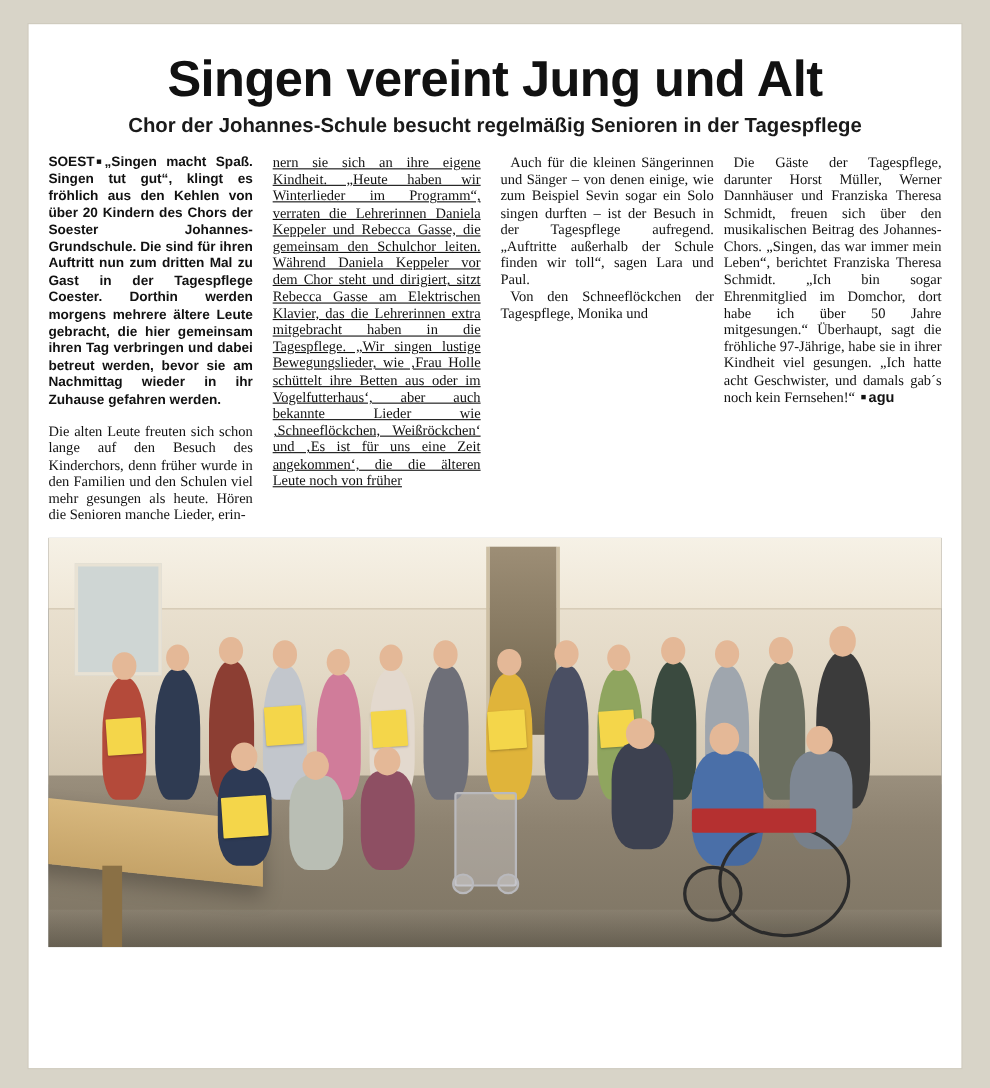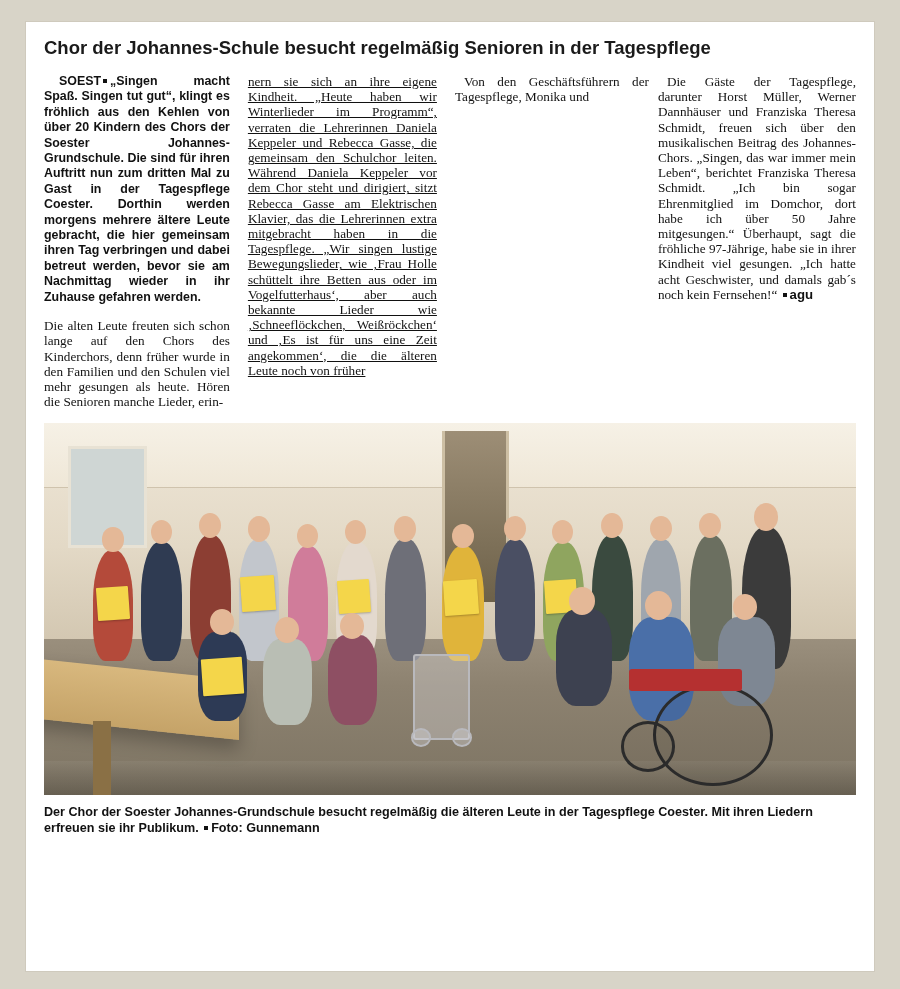--- a/index.html
+++ b/index.html
@@ -38,21 +38,21 @@
     letter-spacing: -0.5px;
     text-align: center;
     color: #111111;
     margin: 10px 0 6px 0;
   }
   .subhead {
     font-family: "Liberation Sans", sans-serif;
     font-weight: bold;
     font-size: 18.5px;
     line-height: 24px;
-    text-align: left;
+    text-align: center;
     color: #1a1a1a;
     margin: 0 0 14px 0;
   }
   .columns {
     display: flex;
     gap: 0px;
     align-items: flex-start;
   }
   .col {
     width: 33.33%;
@@ -81,21 +81,20 @@
     line-height: 15.4px;
     text-indent: 0;
     text-align: justify;
   }
   .col p.gap {
     margin-top: 13px;
   }
   .dateline {
     font-family: "Liberation Sans", sans-serif;
     font-weight: bold;
-    margin-left: 15px;
   }
   .sq {
     display: inline-block;
     width: 4px;
     height: 4px;
     background: #111;
     vertical-align: middle;
     margin: 0 3px 2px 2px;
   }
   .byline {
@@ -212,35 +211,37 @@
     line-height: 16px;
     color: #111111;
   }
 </style>
 </head>
 <body>
 
 <div class="page">
   <div class="sheet">
 
+    <h1 class="headline">Singen vereint Jung und Alt</h1>
     <h2 class="subhead">Chor der Johannes-Schule besucht regelmäßig Senioren in der Tagespflege</h2>
 
     <div class="columns">
 
       <div class="col c1" style="width:24%;">
         <p class="lead first"><span class="dateline">SOEST</span><span class="sq"></span><span>„Singen macht Spaß. Singen tut gut“, klingt es fröhlich aus den Kehlen von über 20 Kindern des Chors der Soester Johannes-Grundschule. Die sind für ihren Auftritt nun zum dritten Mal zu Gast in der Tagespflege Coester. Dorthin werden morgens mehrere ältere Leute gebracht, die hier gemeinsam ihren Tag verbringen und dabei betreut werden, bevor sie am Nachmittag wieder in ihr Zuhause gefahren werden.</span></p>
-        <p class="gap first">Die alten Leute freuten sich schon lange auf den Chors des Kinderchors, denn früher wurde in den Familien und den Schulen viel mehr gesungen als heute. Hören die Senioren manche Lieder, erin-</p>
+        <p class="gap first">Die alten Leute freuten sich schon lange auf den Besuch des Kinderchors, denn früher wurde in den Familien und den Schulen viel mehr gesungen als heute. Hören die Senioren manche Lieder, erin-</p>
       </div>
 
       <div class="col c2" style="width:25.5%;text-decoration:underline;">
         <p class="first">nern sie sich an ihre eigene Kindheit. „Heute haben wir Winterlieder im Programm“, verraten die Lehrerinnen Daniela Keppeler und Rebecca Gasse, die gemeinsam den Schulchor leiten. Während Daniela Keppeler vor dem Chor steht und dirigiert, sitzt Rebecca Gasse am Elektrischen Klavier, das die Lehrerinnen extra mitgebracht haben in die Tagespflege. „Wir singen lustige Bewegungslieder, wie ‚Frau Holle schüttelt ihre Betten aus oder im Vogelfutterhaus‘, aber auch bekannte Lieder wie ‚Schneeflöckchen, Weißröckchen‘ und ‚Es ist für uns eine Zeit angekommen‘, die die älteren Leute noch von früher</p>
       </div>
 
       <div class="col c3" style="width:25%;">
-        <p>Von den Geschäftsführern der Tagespflege, Monika und</p>
+        <p>Auch für die kleinen Sängerinnen und Sänger – von denen einige, wie zum Beispiel Sevin sogar ein Solo singen durften – ist der Besuch in der Tagespflege aufregend. „Auftritte außerhalb der Schule finden wir toll“, sagen Lara und Paul.</p>
+        <p>Von den Schneeflöckchen der Tagespflege, Monika und</p>
       </div>
 
       <div class="col c3" style="width:25.5%;">
         <p><span>Die Gäste der Tagespflege, darunter Horst Müller, Werner Dannhäuser und Franziska Theresa Schmidt, freuen sich über den musikalischen Beitrag des Johannes-Chors. „Singen, das war immer mein Leben“, berichtet Franziska Theresa Schmidt. „Ich bin sogar Ehrenmitglied im Domchor, dort habe ich über 50 Jahre mitgesungen.“ Überhaupt, sagt die fröhliche 97-Jährige, habe sie in ihrer Kindheit viel gesungen. „Ich hatte acht Geschwister, und damals gab´s noch kein Fernsehen!“</span> <span class="sq"></span><span class="byline">agu</span></p>
       </div>
 
     </div>
 
     <div class="photo-wrap">
       <div class="photo">
@@ -323,19 +324,15 @@
         <div class="sheetpaper" style="left:19.5%;top:63%;width:5%;height:10%;"></div>
 
         <div class="person" style="left:27%;top:58%;width:6%;height:23%;background:#b9beb4;border-radius:35%;"></div>
         <div class="head" style="left:28.4%;top:52%;width:3%;height:7%;"></div>
 
         <div class="person" style="left:35%;top:57%;width:6%;height:24%;background:#8e4f63;border-radius:35%;"></div>
         <div class="head" style="left:36.4%;top:51%;width:3%;height:7%;"></div>
       </div>
     </div>
 
-    <div class="caption">
-      <span>Der Chor der Soester Johannes-Grundschule besucht regelmäßig die älteren Leute in der Tagespflege Coester. Mit ihren Liedern erfreuen sie ihr Publikum.</span>
-      <span class="sq"></span><span>Foto: Gunnemann</span>
-    </div>
 
   </div>
 </div>
 
 </body></html>

